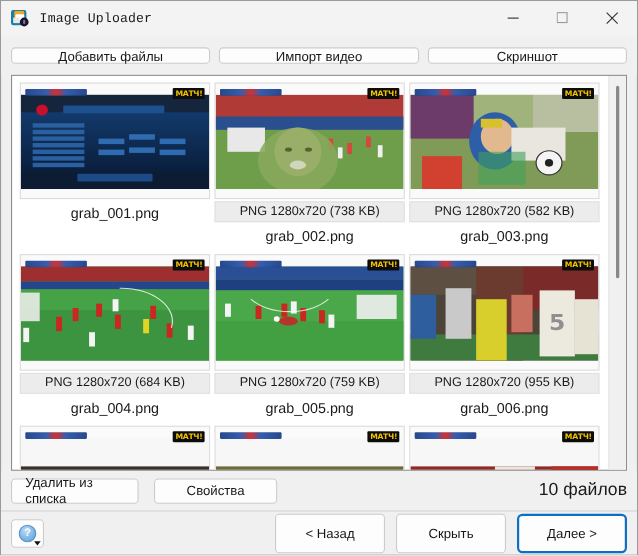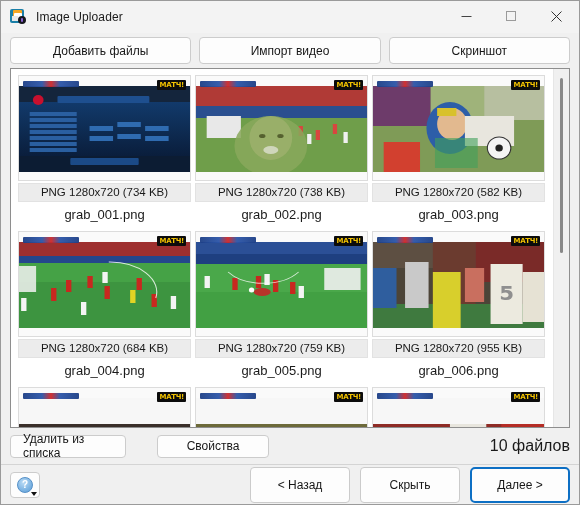--- a/index.html
+++ b/index.html
@@ -72,20 +72,21 @@
   #app-icon .badge-dot {
     left: 11px; top: 9px; width: 2px; height: 4px;
     background: #8a63d2;
     border-radius: 1px;
   }
   #title-text {
     margin-left: 10px;
     font-size: 12px;
     color: #1b1b1b;
     letter-spacing: 0.1px;
+    font-family: Liberation Mono, monospace;
   }
   #win-controls {
     position: absolute;
     right: 0; top: 0;
     height: 31px;
     display: flex;
   }
   .wbtn {
     width: 45px; height: 31px;
     display: flex;
@@ -99,21 +100,21 @@
     height: 35px;
     min-height: 35px;
     display: flex;
     align-items: center;
     padding: 0 9px;
     gap: 8px;
     background: #f0f0f0;
     box-sizing: border-box;
   }
   .tbtn {
-    height: 27px;
+    height: 15px;
     flex: 1 1 0;
     background: #fdfdfd;
     border: 1px solid #cccccc;
     border-radius: 4px;
     font-family: "Liberation Sans", sans-serif;
     font-size: 12px;
     color: #171717;
     display: flex;
     align-items: center;
     justify-content: center;
@@ -234,21 +235,20 @@
 
   
   #statusbar {
     height: 36px;
     min-height: 36px;
     display: flex;
     align-items: center;
     padding: 0 9px;
     background: #f0f0f0;
     box-sizing: border-box;
-    gap: 17px;
   }
   .sbtn {
     height: 23px;
     background: #fdfdfd;
     border: 1px solid #cccccc;
     border-radius: 4px;
     font-size: 12px;
     color: #171717;
     display: flex;
     align-items: center;
@@ -404,21 +404,20 @@
                     <rect x="66" y="50" width="22" height="5"></rect>
                   <rect x="92" y="48" width="22" height="5"></rect>
                     <rect x="118" y="50" width="22" height="5"></rect>
                 </g>
                 <rect x="48" y="72" width="64" height="7" rx="1" fill="#1b4a87"></rect>
               </svg>
             </div>
             <div class="scorebug"></div>
             <div class="tvlogo">МАТЧ!</div>
           </div>
-          <div class="meta">PNG 1280x720 (734 KB)</div>
           <div class="fname">grab_001.png</div>
         </div>
 
         <div class="cell">
           <div class="thumb">
             <div class="pic">
               <svg width="100%" height="100%" viewBox="0 0 160 86" preserveAspectRatio="none">
                 <rect width="160" height="30" fill="#b03a36"></rect>
                 <rect y="30" width="160" height="56" fill="#6f9e4a"></rect>
                 <rect y="20" width="160" height="12" fill="#2a4f8f"></rect>

